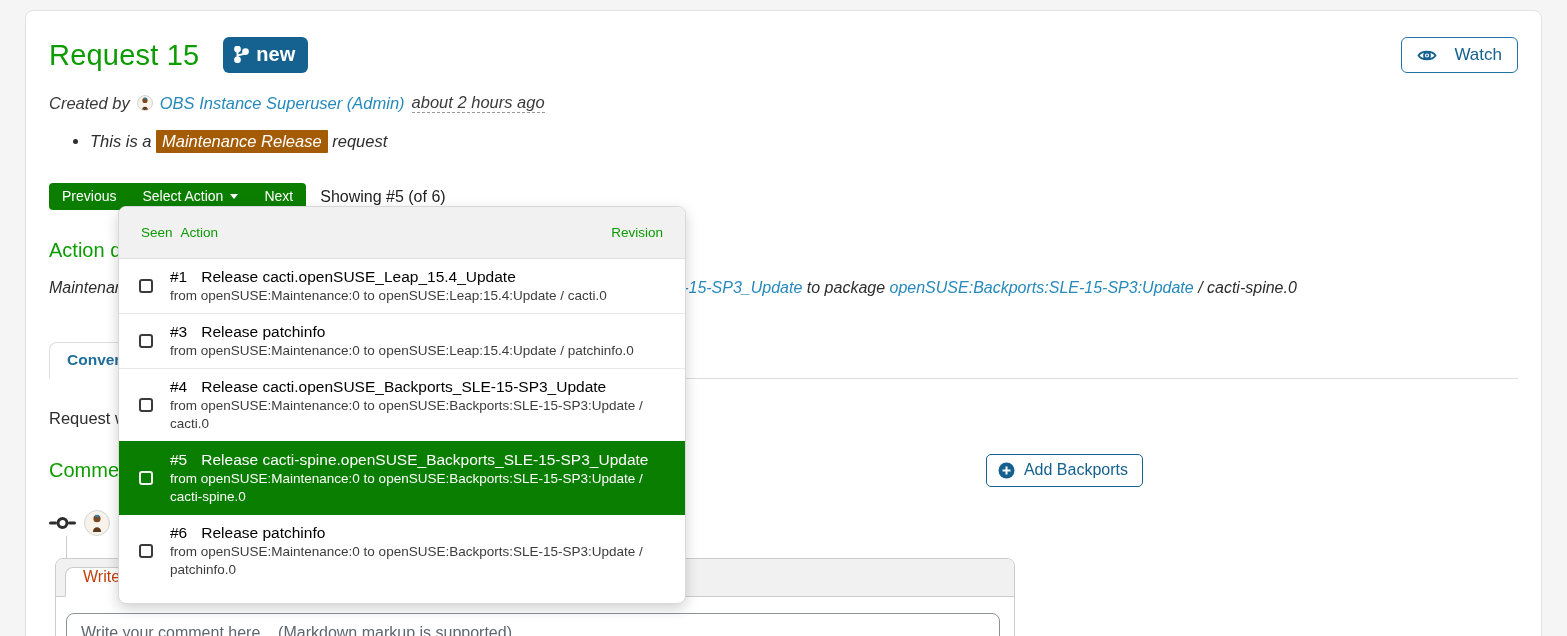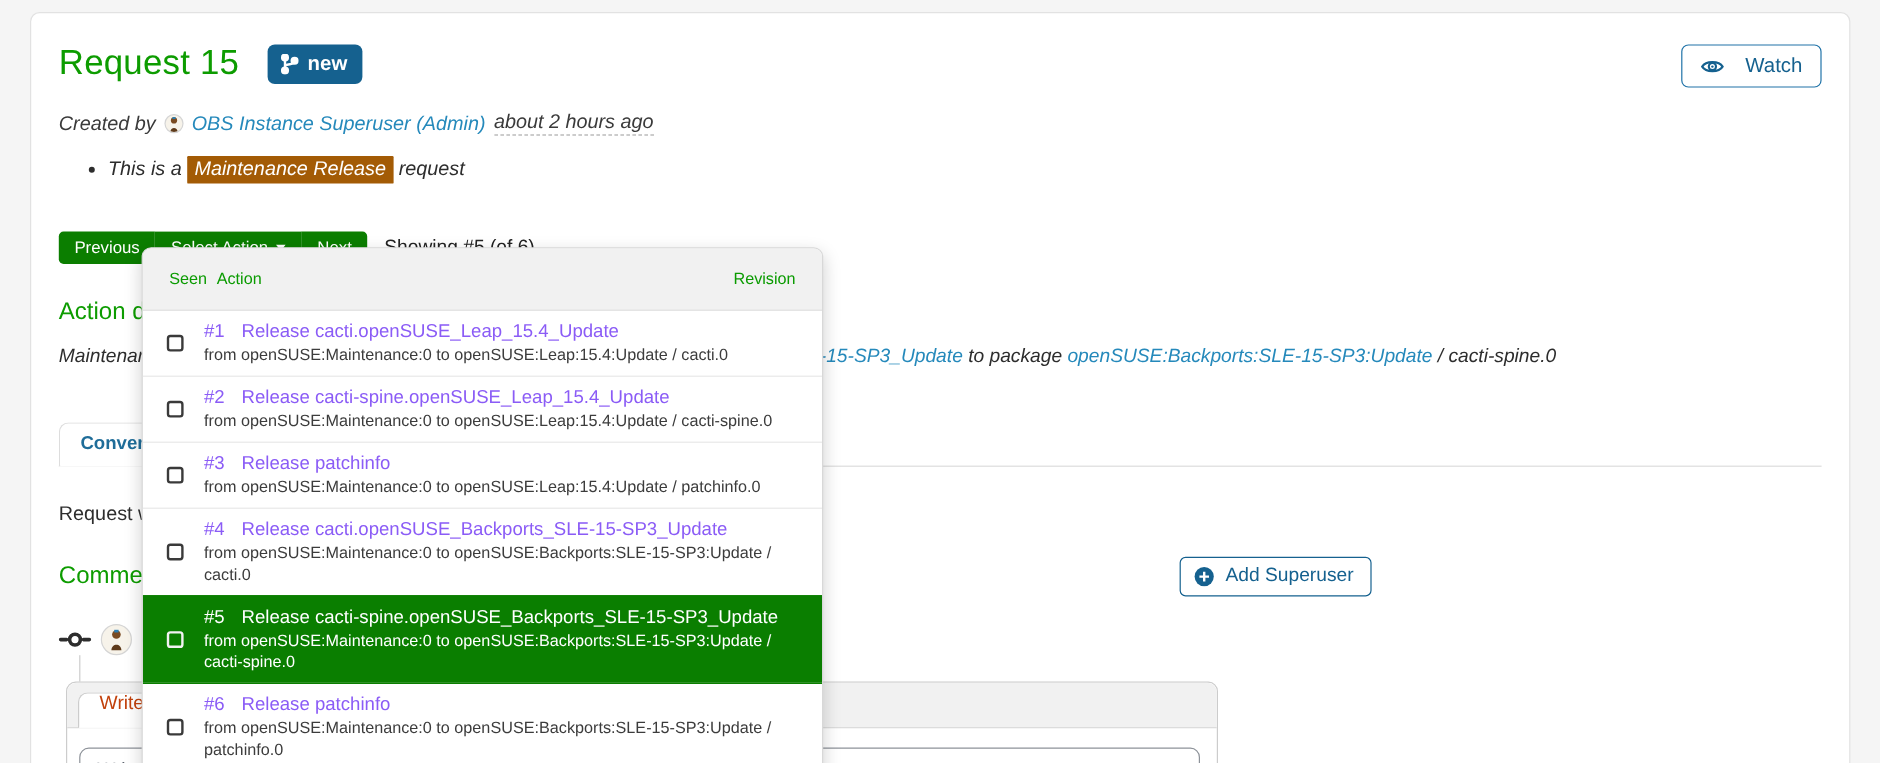--- a/index.html
+++ b/index.html
@@ -15,39 +15,39 @@
     border:1px solid #e2e2e2; border-radius:8px 8px 0 0;
     padding:26px 23px 0 23px; min-height:640px;
   }
 
   
   .header-row { display:flex; justify-content:space-between; align-items:flex-start; }
   .title-group { display:flex; align-items:center; gap:24px; }
   h2.page-title { color:#0d9c00; font-size:29px; font-weight:500; letter-spacing:.2px; }
   .state-badge {
     display:inline-flex; align-items:center; gap:7px; background:#15618f; color:#fff;
-    font-weight:bold; font-size:17px; padding:6px 13px 7px 11px; border-radius:6px;
+    font-weight:bold; font-size:20px; padding:6px 13px 7px 11px; border-radius:6px;
   }
   .watch-btn {
     display:inline-flex; align-items:center; gap:17px; background:#fff; color:#15618f;
     border:1px solid #2073a8; border-radius:6px; padding:7px 15px; font-size:17px;
     font-family:inherit; cursor:pointer;
   }
 
   .created-line { margin-top:20px; font-style:italic; font-size:16.5px; color:#3a3a3a;
     display:flex; align-items:center; gap:7px; }
   .created-line a { color:#2589bb; }
   .time-ago { border-bottom:1px dashed #999; color:#3a3a3a; }
 
   ul.req-list { margin:16px 0 0 41px; font-size:16.5px; color:#2d2d2d;font-style:italic; }
   ul.req-list li { margin:0; line-height:24px; }
   mark.mr-highlight { background:#a35b05; color:#fff; padding:2px 6px 3px; border-radius:1px; }
 
   
-  .actions-row { margin-top:40px; display:flex; align-items:center; }
+  .actions-row { margin-top:30px; display:flex; align-items:center; }
   .btn-group { display:inline-flex; }
   .btn-group button {
     background:#0b7e00; color:#fff; border:none; font-family:inherit; font-size:14px;
     padding:5px 13px 6px; cursor:pointer; display:inline-flex; align-items:center; gap:7px;
   }
   .btn-group button:first-child { border-radius:4px 0 0 4px; }
   .btn-group button:last-child { border-radius:0 4px 4px 0; }
   .caret { width:0; height:0; border-left:4px solid transparent; border-right:4px solid transparent;
     border-top:5px solid #fff; display:inline-block; }
   .showing-text { margin-left:14px; font-size:16px; color:#222; }
@@ -108,21 +108,21 @@
     display:flex; align-items:center; justify-content:space-between; padding:0 22px;
     color:#0a9b00; font-size:13.5px;
   }
   .dd-header .left-cols { display:flex; gap:8px; }
   .dd-item { display:flex; align-items:center; gap:17px; padding:8px 20px; cursor:pointer; }
   .dd-item + .dd-item { border-top:1px solid #e8e8e8; }
   .dd-check {
     width:14px; height:14px; border:2px solid #3a3a3a; border-radius:3px; background:#fff;
     flex-shrink:0; cursor:pointer;
   }
-  .dd-text .dd-title { font-size:15.5px; color:#8b5cf6; line-height:20px; }
+  .dd-text .dd-title { font-size:15.5px; color:#000000; line-height:20px; }
   .dd-text .dd-title .dd-num { margin-right:14px; }
   .dd-text .dd-detail { font-size:13.5px; color:#3c3c3c; line-height:18px; }
   .dd-item.active { background:#0a7e00; border-top-color:#0a7e00; }
   .dd-item.active + .dd-item { border-top-color:#0a7e00; }
   .dd-item.active .dd-title, .dd-item.active .dd-detail { color:#fff; }
   .dd-item.active .dd-check { border-color:#f2f2f2; background:transparent; }
 
   svg { display:block; }
 </style>
 </head>
@@ -204,21 +204,21 @@
 
   <div class="comments-row">
     <h4 class="section-heading">Comments</h4>
     <button class="add-reviewer-btn">
       <span>
         <svg width="17" height="17" viewBox="0 0 17 17">
           <circle cx="8.5" cy="8.5" r="8" fill="#15618f"></circle>
           <path d="M8.5 4.5 V12.5 M4.5 8.5 H12.5" stroke="#fff" stroke-width="2"></path>
         </svg>
       </span>
-      <span>Add Superuser</span>
+      <span>Add Backports</span>
     </button>
   </div>
 
   <div class="timeline-entry">
     <span>
       <svg width="27" height="16" viewBox="0 0 27 16">
         <g stroke="#2d2d2d" stroke-width="3" stroke-linecap="round" fill="none">
           <line x1="1.5" y1="8" x2="6.5" y2="8"></line>
           <circle cx="13.5" cy="8" r="4.5"></circle>
           <line x1="20.5" y1="8" x2="25.5" y2="8"></line>
@@ -257,27 +257,20 @@
   </div>
 
   <div class="dd-item">
     <span class="dd-check"></span>
     <span class="dd-text">
       <span class="dd-title"><span class="dd-num">#1</span><span>Release cacti.openSUSE_Leap_15.4_Update</span></span>
       <span class="dd-detail" style="display:block;">from openSUSE:Maintenance:0 to openSUSE:Leap:15.4:Update / cacti.0</span>
     </span>
   </div>
 
-  <div class="dd-item">
-    <span class="dd-check"></span>
-    <span class="dd-text">
-      <span class="dd-title"><span class="dd-num">#2</span><span>Release cacti-spine.openSUSE_Leap_15.4_Update</span></span>
-      <span class="dd-detail" style="display:block;">from openSUSE:Maintenance:0 to openSUSE:Leap:15.4:Update / cacti-spine.0</span>
-    </span>
-  </div>
 
   <div class="dd-item">
     <span class="dd-check"></span>
     <span class="dd-text">
       <span class="dd-title"><span class="dd-num">#3</span><span>Release patchinfo</span></span>
       <span class="dd-detail" style="display:block;">from openSUSE:Maintenance:0 to openSUSE:Leap:15.4:Update / patchinfo.0</span>
     </span>
   </div>
 
   <div class="dd-item">

